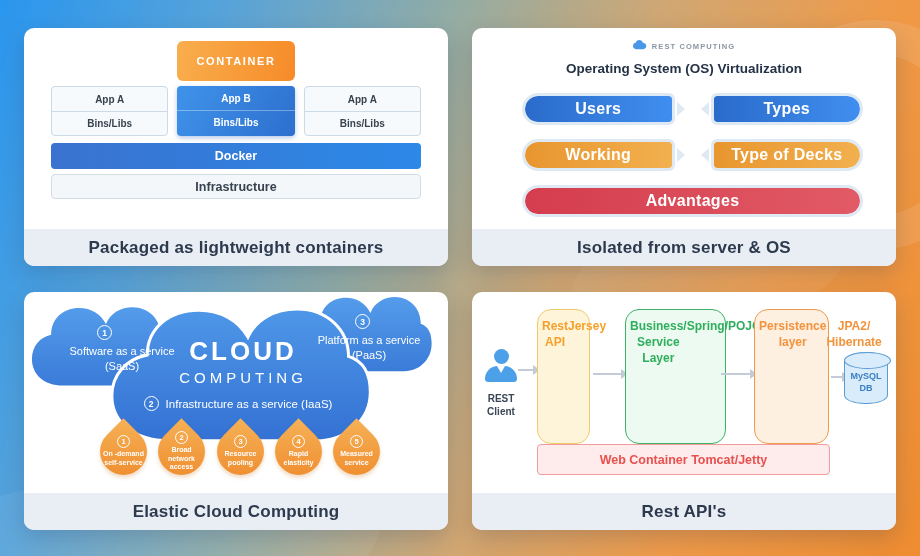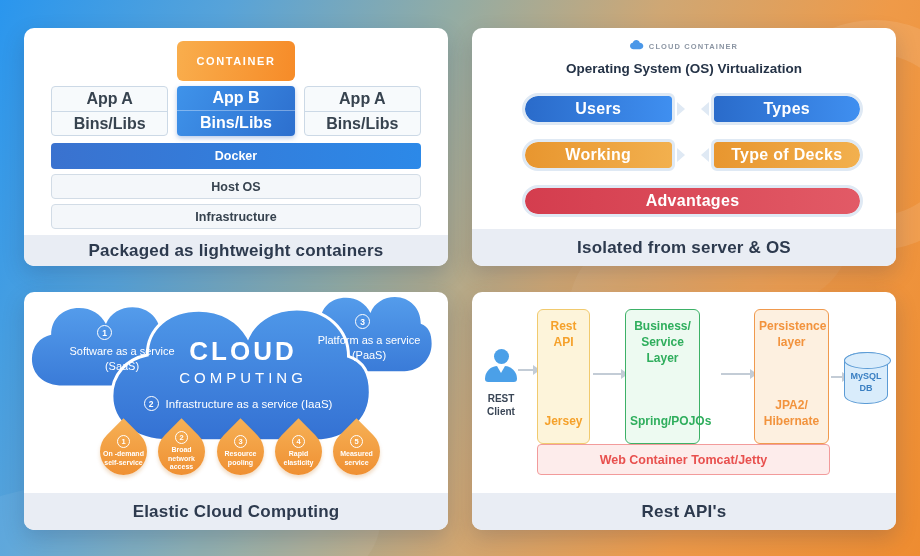--- a/index.html
+++ b/index.html
@@ -27,21 +27,21 @@
   
   .c1-body { padding:13px 27px 0; }
   .c1-container-btn { width:118px; height:40px; margin:0 auto 5px; border-radius:6px;
     background:linear-gradient(100deg,#f9ae4d,#f68b28); color:#fff; font-size:11px; font-weight:700;
     letter-spacing:1.6px; display:flex; align-items:center; justify-content:center; }
   .c1-cols { display:grid; grid-template-columns:1fr 1fr 1fr; gap:9px; }
   .c1-col { border-radius:4px; overflow:hidden; }
   .c1-col.light { background:#f7fafc; border:1px solid #ccd9e6; }
   .c1-col.blue { background:linear-gradient(120deg,#3f93ea,#2d6fce); box-shadow:0 2px 5px rgba(45,100,190,.35); }
   .c1-cell { height:24px; display:flex; align-items:center; justify-content:center;
-    font-size:16px; font-weight:700; color:#37434f; }
+    font-size:10px; font-weight:700; color:#37434f; }
   .c1-col.light .c1-cell + .c1-cell { border-top:1px solid #ccd9e6; }
   .c1-col.blue .c1-cell { color:#fff; }
   .c1-col.blue .c1-cell + .c1-cell { border-top:1px solid rgba(255,255,255,.35); }
   .c1-bar { height:26px; margin-top:7px; border-radius:4px; display:flex; align-items:center;
     justify-content:center; font-size:12.5px; font-weight:700; }
   .c1-bar.docker { background:linear-gradient(90deg,#3a72cf,#2c89e8); color:#fff; }
   .c1-bar.plain { height:25px; margin-top:5px; background:#f4f7fa; border:1px solid #d2dce6; color:#37434f; }
 
   
   .c2-brand { margin-top:12px; display:flex; align-items:center; justify-content:center; gap:5px;
@@ -80,21 +80,21 @@
   .drop-in .dl { font-size:7px; font-weight:700; text-align:center; line-height:1.25; width:44px; }
 
   
   .c4-abs { position:absolute; }
   .person .head { width:15px; height:15px; border-radius:50%; background:#4ba0e8; margin:0 auto; }
   .person .torso { width:32px; height:16px; margin-top:2px; border-radius:16px 16px 4px 4px;
     background:#4ba0e8; position:relative; }
   .person .torso::after { content:''; position:absolute; left:50%; top:0; transform:translateX(-50%);
     border-left:4px solid transparent; border-right:4px solid transparent; border-top:7px solid #fff; }
   .c4-client { font-size:10px; font-weight:700; color:#3a4656; text-align:center; line-height:1.3; }
-  .c4-box { border-radius:6px; border:1px solid; display:flex; flex-direction:column;
+  .c4-box { border-radius:14px; border:1px solid; display:flex; flex-direction:row;
     justify-content:space-between; padding:8px 4px 14px; text-align:center; font-size:12px; font-weight:700;
     line-height:1.35; }
   .c4-box.yellow { background:#fdf4da; border-color:#f1ca6e; color:#f5a12b; }
   .c4-box.green  { background:#edfaf1; border-color:#3db167; color:#2fae5d; }
   .c4-box.orangeb{ background:#fdf0e0; border-color:#f09a4e; color:#f2933d; }
   .c4-bar { background:#fdeceb; border:1px solid #f29b9b; border-radius:4px; color:#e8504e;
     display:flex; align-items:center; justify-content:center; font-size:12.5px; font-weight:700; }
   .h-arrow { position:absolute; height:2px; background:#c3ccd6; }
   .h-arrow::after { content:''; position:absolute; right:-6px; top:-4px;
     border-left:7px solid #c3ccd6; border-top:5px solid transparent; border-bottom:5px solid transparent; }
@@ -125,36 +125,35 @@
           <div class="c1-col blue">
             <div class="c1-cell">App B</div>
             <div class="c1-cell">Bins/Libs</div>
           </div>
           <div class="c1-col light">
             <div class="c1-cell">App A</div>
             <div class="c1-cell">Bins/Libs</div>
           </div>
         </div>
         <div class="c1-bar docker">Docker</div>
-        <div class="c1-bar plain">Host OS</div>
         <div class="c1-bar plain">Infrastructure</div>
       </div>
     </div>
     <div class="caption">Packaged as lightweight containers</div>
   </div>
 
   <div class="card">
     <div class="diagram">
       <div class="c2-brand">
         <span>
           <svg width="14" height="10" viewBox="0 0 20 14">
               <path d="M5,13 C2.2,13 0,10.8 0,8.3 C0,6 1.7,4.2 3.9,3.9 C4.5,1.7 6.5,0 9,0 C11.4,0 13.4,1.6 14,3.8 C16.8,3.9 19,6.1 19,8.6 C19,11 17,13 14.5,13 Z" fill="#4a97e8"></path>
             </svg>
         </span>
-        <span>CLOUD CONTAINER</span>
+        <span>REST COMPUTING</span>
       </div>
       <div class="c2-title">Operating System (OS) Virtualization</div>
       <div class="c2-pills">
         <div class="pill blue left">Users</div>
         <div class="pill blue right">Types</div>
         <div class="pill orange left">Working</div>
         <div class="pill orange right">Type of Decks</div>
         <div class="pill red full">Advantages</div>
       </div>
     </div>
@@ -238,21 +237,21 @@
 
       <div class="h-arrow" style="left:46px; top:77px; width:16px;"></div>
 
       <div class="c4-abs c4-box yellow" style="left:65px; top:17px; width:53px; height:135px;">
         <div>Rest API</div>
         <div>Jersey</div>
       </div>
 
       <div class="h-arrow" style="left:121px; top:81px; width:29px;"></div>
 
-      <div class="c4-abs c4-box green" style="left:153px; top:17px; width:75px; height:135px;">
+      <div class="c4-abs c4-box green" style="left:153px; top:17px; width:101px; height:135px;">
         <div>Business/ Service Layer</div>
         <div>Spring/POJOs</div>
       </div>
 
       <div class="h-arrow" style="left:249px; top:81px; width:30px;"></div>
 
       <div class="c4-abs c4-box orangeb" style="left:282px; top:17px; width:75px; height:135px;">
         <div>Persistence layer</div>
         <div>JPA2/ Hibernate</div>
       </div>

